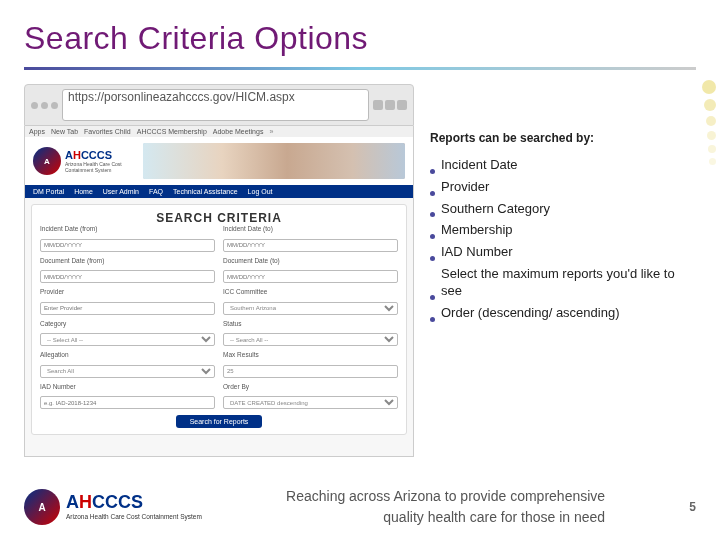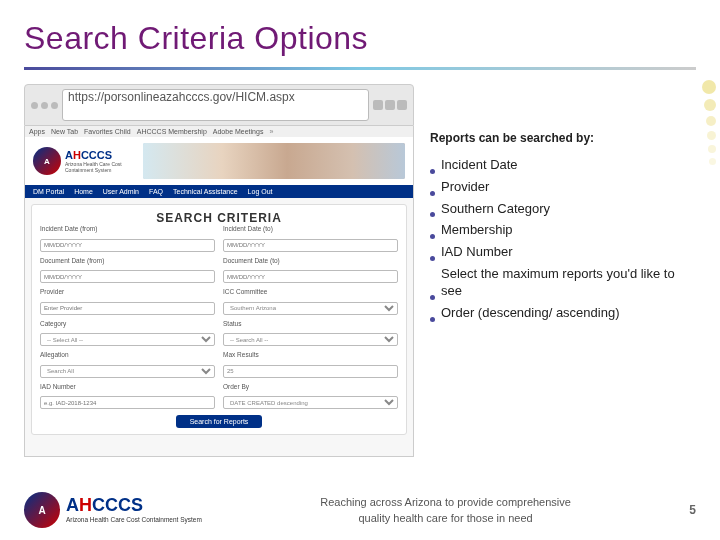--- a/index.html
+++ b/index.html
@@ -289,23 +289,23 @@
     }
     .footer-ahcccs-red {
       color: #c00;
     }
     .footer-sub-text {
       font-size: 6.5px;
       color: #333;
       line-height: 1.3;
     }
     .footer-center-text {
-      font-size: 11px;
+      font-size: 14px;
       color: #555;
-      text-align: center;
+      text-align: right;
       line-height: 1.5;
     }
     .footer-page-num {
       font-size: 12px;
       color: #666;
       font-weight: bold;
     }
   </style>
 </head>
 <body>

